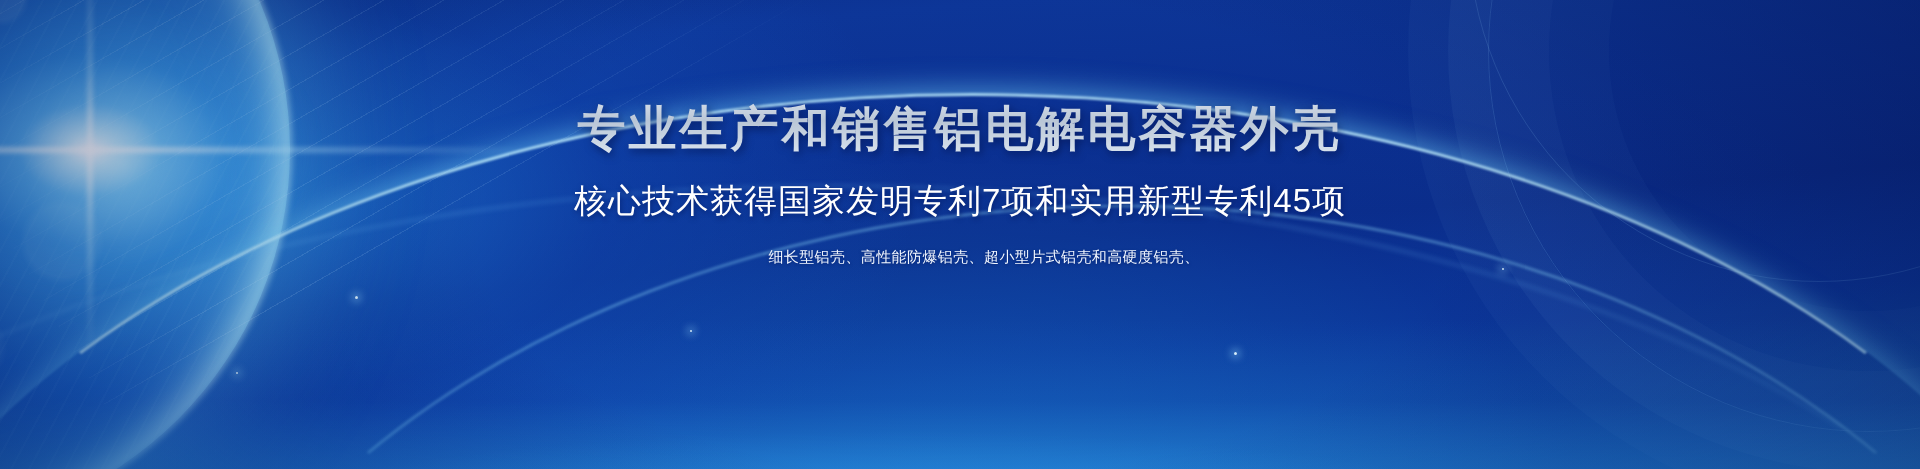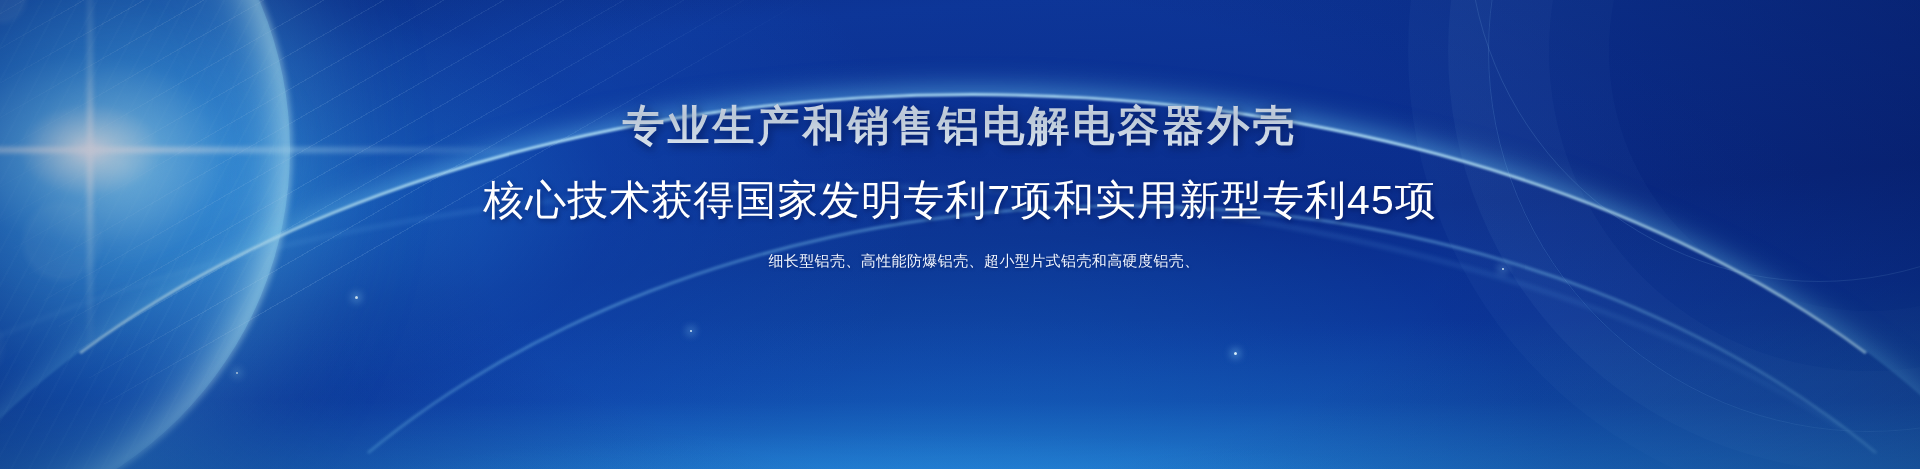--- a/index.html
+++ b/index.html
@@ -186,35 +186,35 @@
   
   .content {
     position: absolute;
     left: 0; right: 0; top: 0;
     text-align: center;
     z-index: 8;
   }
   .title {
     margin: 0;
     padding-top: 104px;
-    font-size: 42px;
+    font-size: 48px;
     font-weight: bold;
     letter-spacing: 3px;
     line-height: 1.06;
     color: #ffffff;
     background: linear-gradient(180deg, #ffffff 0%, #ffffff 42%, #e8eef6 55%, #b9c6d6 78%, #d9e3ee 100%);
     -webkit-background-clip: text;
             background-clip: text;
     -webkit-text-fill-color: transparent;
     filter: drop-shadow(2px 3px 4px rgba(2,16,70,0.65));
   }
   .subtitle {
     margin: 0;
     padding-top: 24px;
-    font-size: 41px;
+    font-size: 33px;
     font-weight: normal;
     letter-spacing: 1px;
     color: #ffffff;
     text-shadow: 1px 2px 5px rgba(3,18,80,0.60);
   }
   .desc {
     margin: 0;
     padding-top: 20px;
     font-size: 15px;
     line-height: 1.72;

